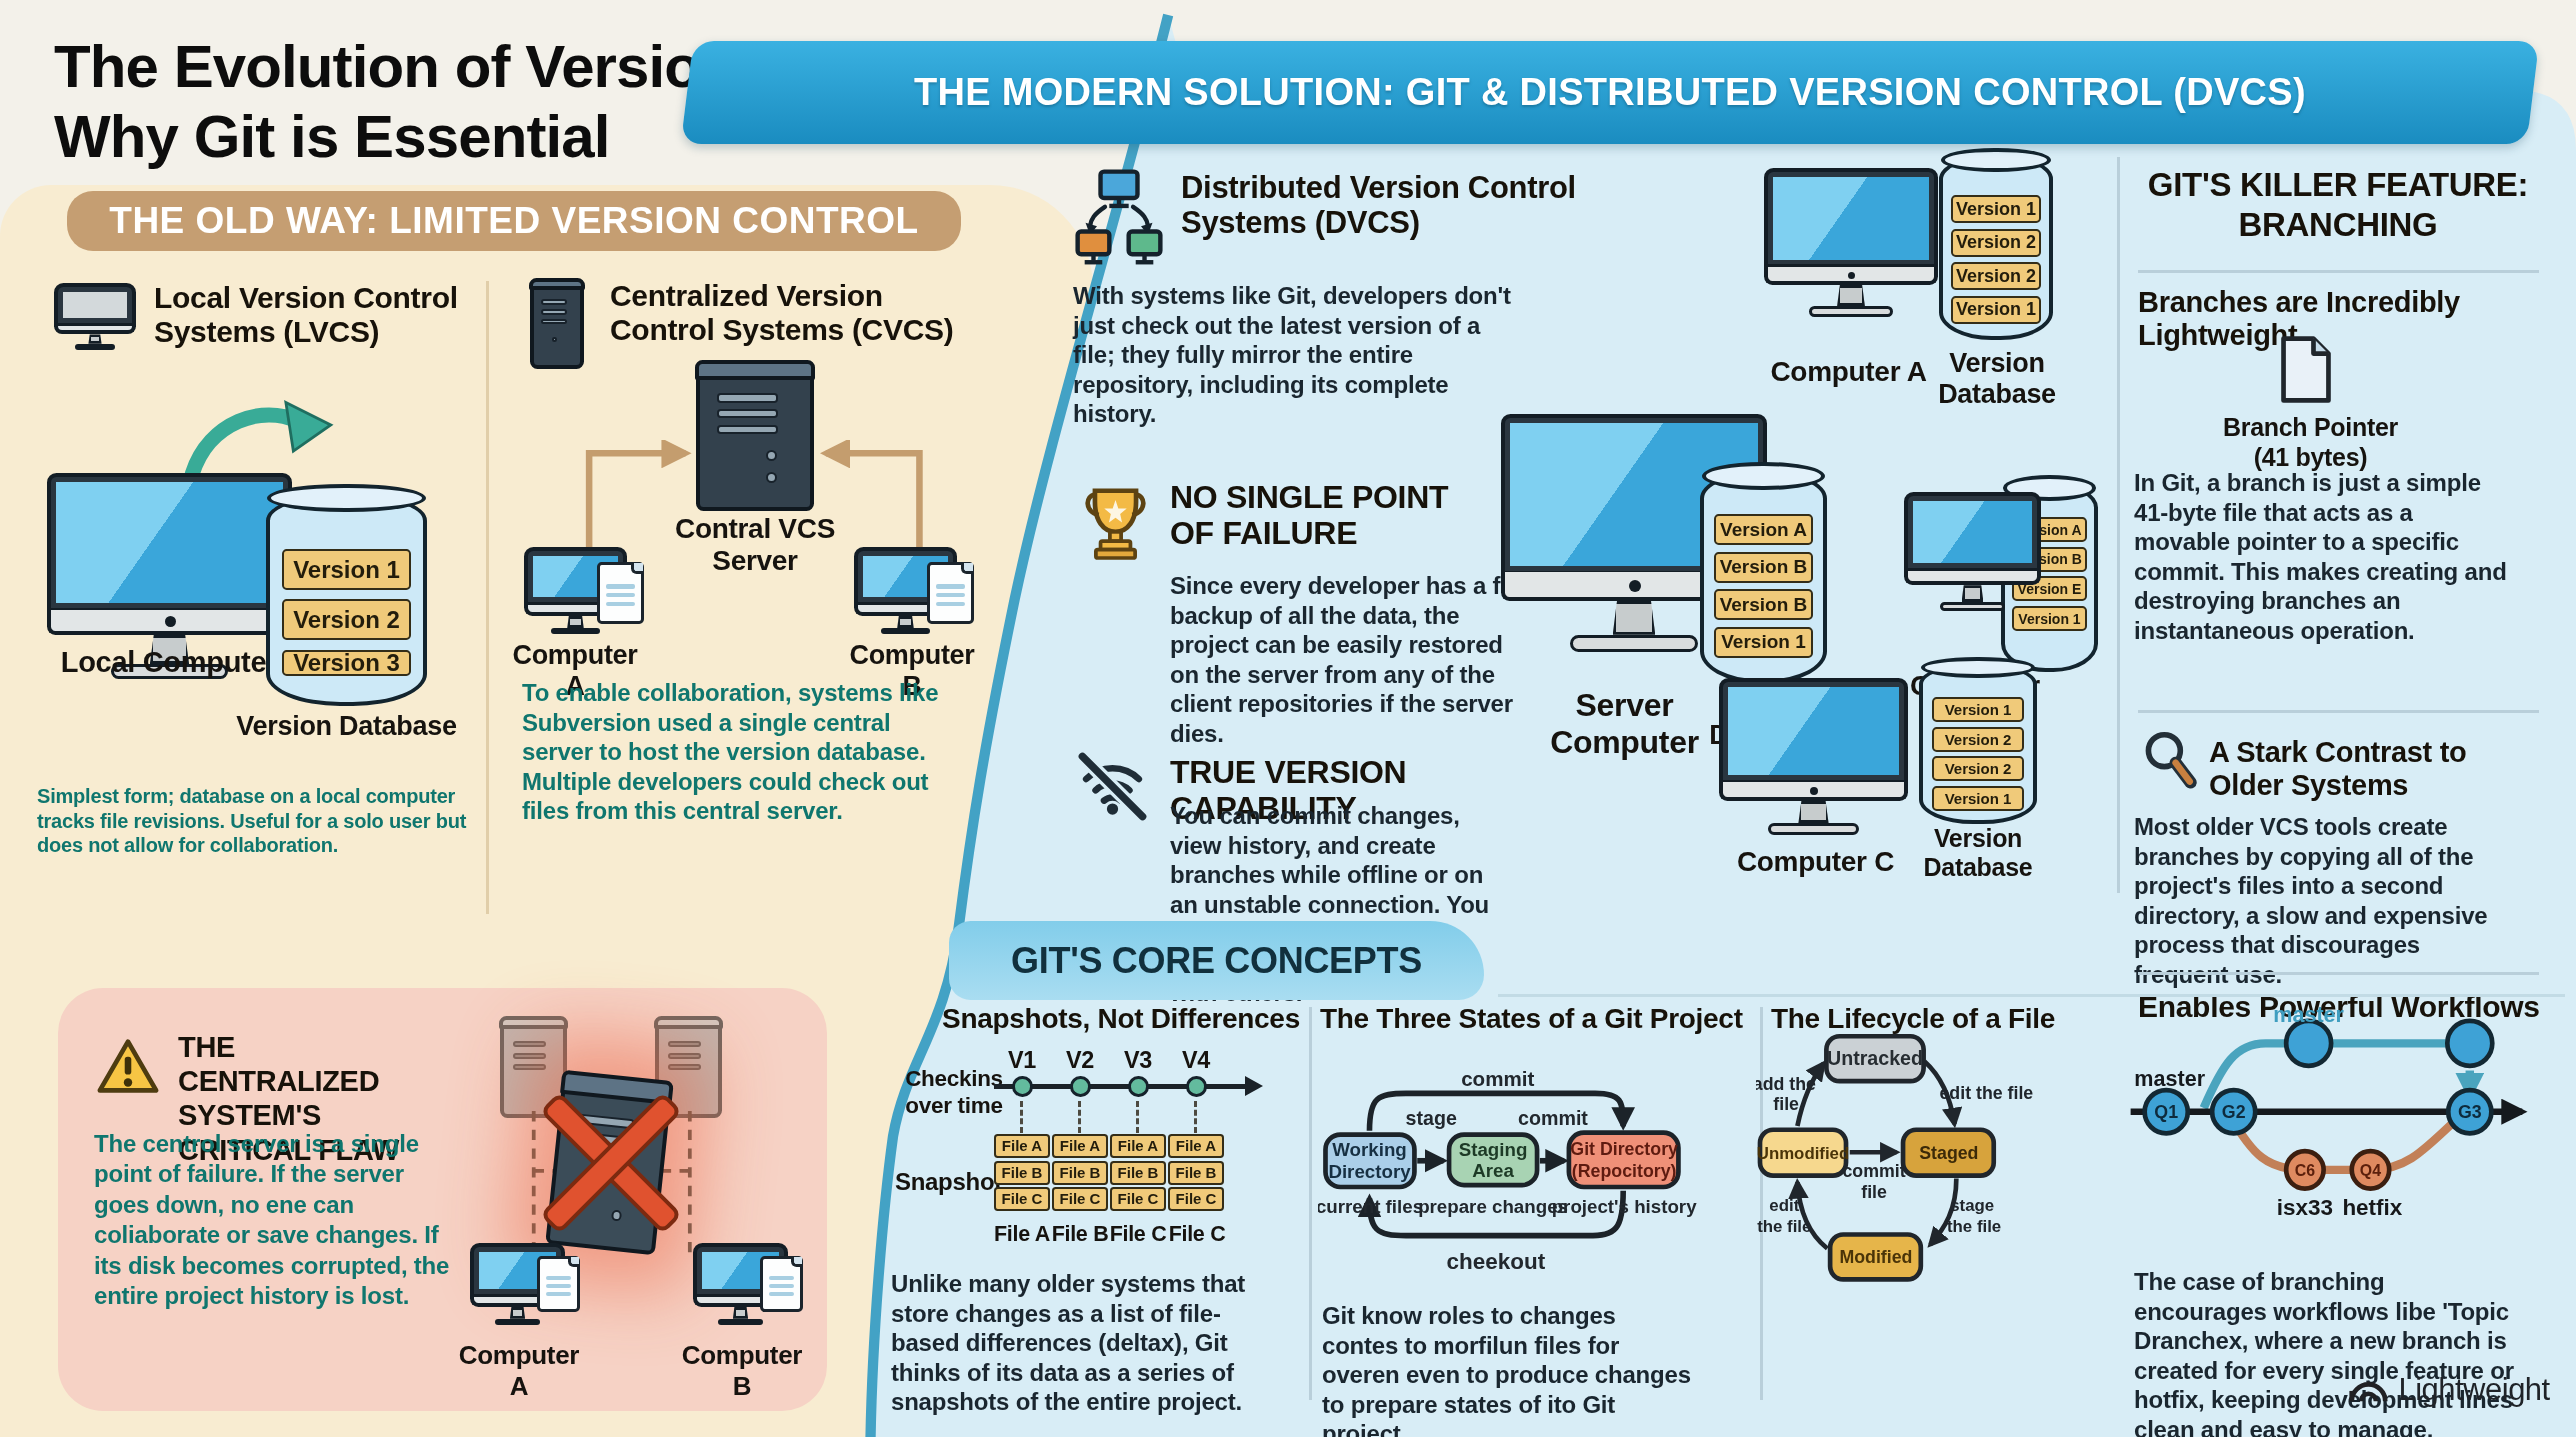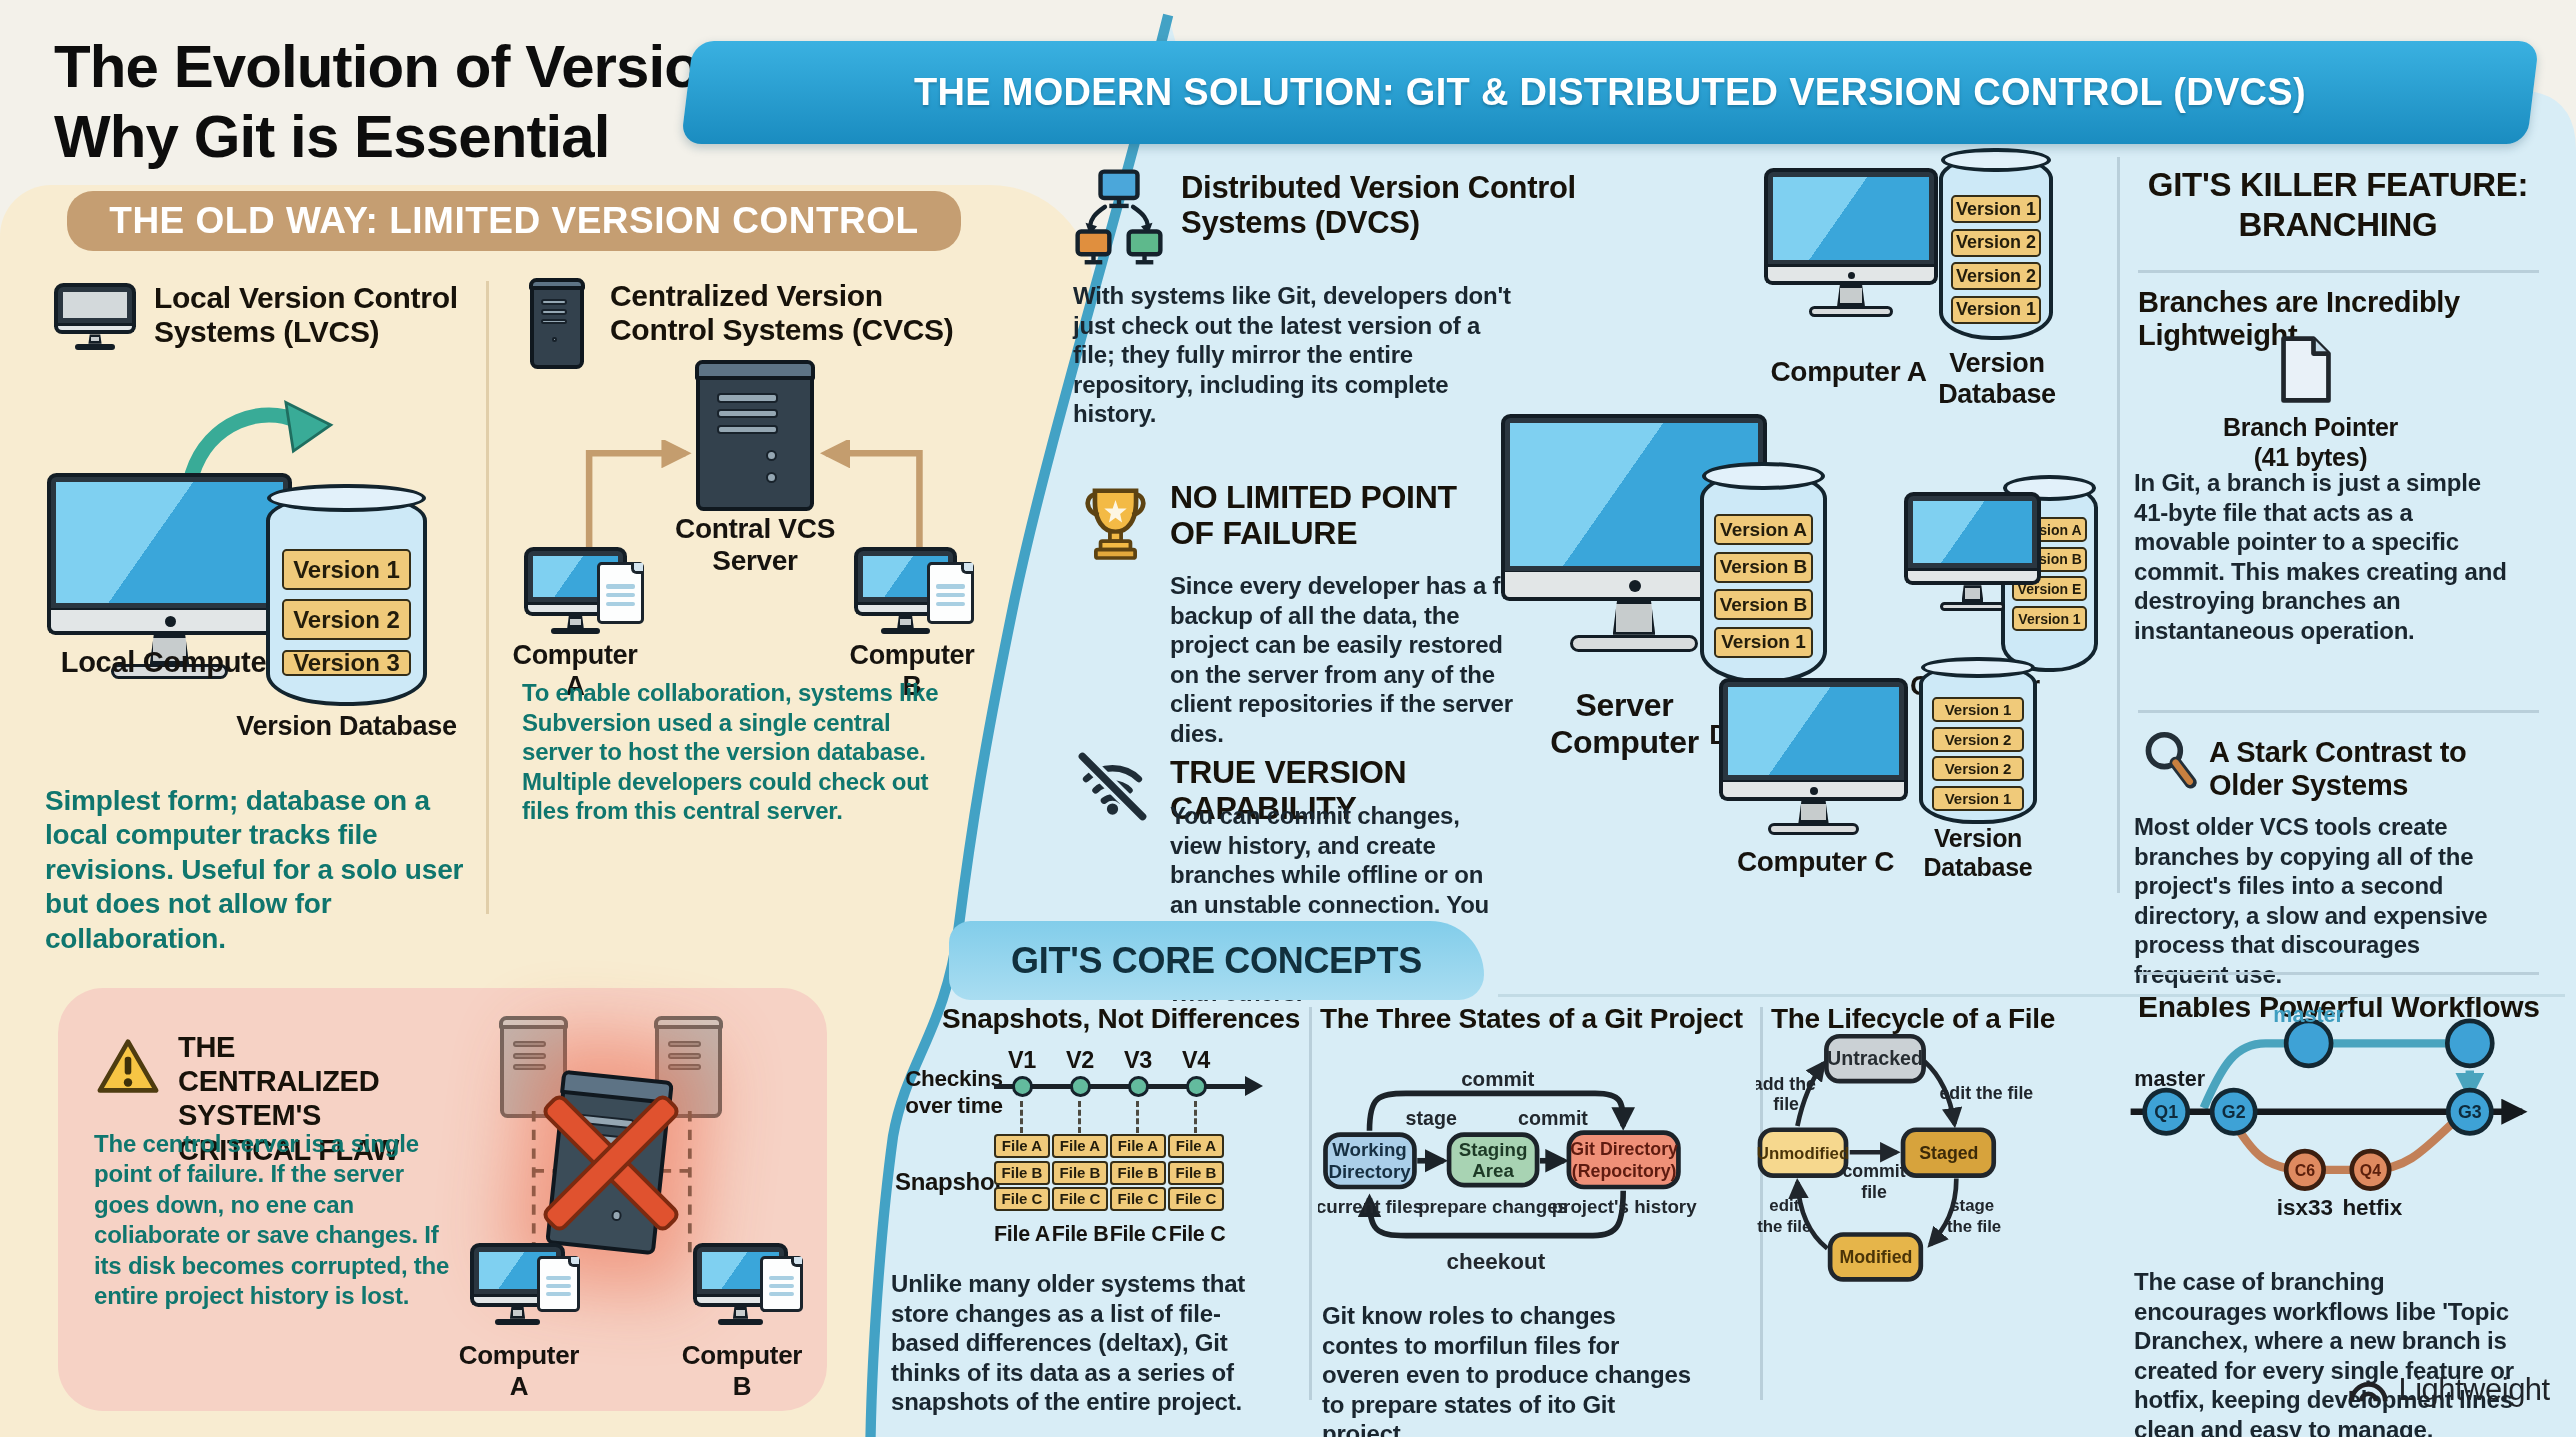--- a/index.html
+++ b/index.html
@@ -137,21 +137,21 @@
     <div class="cyl" style="left:266px;top:493px;width:161px;height:213px;">
       <div class="top"></div>
       <div class="tags" style="top:52px;gap:9.4px;">
         <div class="vtag" style="height:41px;font-size:24px;">Version 1</div>
         <div class="vtag" style="height:41px;font-size:24px;">Version 2</div>
         <div class="vtag" style="height:26px;font-size:24px;">Version 3</div>
       </div>
     </div>
     <div class="ab lbl" style="left:234px;top:711px;width:225px;font-size:27px;">Version Database</div>
 
-    <div class="ab p p-left" style="left:45px;top:784px;width:440px;font-size:28px;">Simplest form; database on a local computer tracks file revisions. Useful for a solo user but does not allow for collaboration.</div>
+    <div class="ab p p-left" style="left:37px;top:784px;width:440px;font-size:20px;">Simplest form; database on a local computer tracks file revisions. Useful for a solo user but does not allow for collaboration.</div>
 
     <div class="ab vr-tan" style="left:486px;top:281px;height:633px;"></div>
 
     <div class="tower" style="left:530px;top:279px;width:54px;height:90px;">
       <div class="cap"></div>
       <div class="tw-s" style="top:20%;"></div>
       <div class="tw-s" style="top:32%;"></div>
       <div class="tw-s" style="top:44%;"></div>
       <div class="tw-d" style="left:40%;top:66%;"></div>
     </div>
@@ -309,21 +309,21 @@
 
     <svg class="ab" style="left:1080px;top:483px;width:71px;height:79px;" viewBox="0 0 76 84">
       <path d="M16,8 h44 v12 c0,20 -9,32 -22,32 c-13,0 -22,-12 -22,-32 z" fill="#f3ba45" stroke="#5d4312" stroke-width="5"></path>
       <path d="M16,12 c-10,1 -12,18 4,22" fill="none" stroke="#5d4312" stroke-width="5"></path>
       <path d="M60,12 c10,1 12,18 -4,22" fill="none" stroke="#5d4312" stroke-width="5"></path>
       <polygon points="38,18 41,27 50,27 43,33 45,42 38,37 31,42 33,33 26,27 35,27" fill="#fdf6e3"></polygon>
       <rect x="32" y="52" width="12" height="10" fill="#f3ba45" stroke="#5d4312" stroke-width="4"></rect>
       <rect x="22" y="62" width="32" height="9" rx="2" fill="#f3ba45" stroke="#5d4312" stroke-width="4"></rect>
       <rect x="17" y="71" width="42" height="9" rx="2" fill="#e3a93c" stroke="#5d4312" stroke-width="4"></rect>
     </svg>
-    <div class="ab hd" style="left:1170px;top:479px;width:328px;font-size:32px;">NO LIMITED POINT OF FAILURE</div>
+    <div class="ab hd" style="left:1170px;top:479px;width:328px;font-size:32px;">NO SINGLE POINT OF FAILURE</div>
     <div class="ab p p-blue" style="left:1170px;top:571px;width:365px;font-size:24px;">Since every developer has a full backup of all the data, the project can be easily restored on the server from any of the client repositories if the server dies.</div>
 
     <svg class="ab" style="left:1073px;top:747px;width:79px;height:79px;" viewBox="0 0 84 84">
       <g stroke="#1f2d37" stroke-width="7" fill="none" stroke-linecap="round">
         <path d="M14,34 a40,40 0 0 1 56,0"></path>
         <path d="M24,46 a26,26 0 0 1 36,0"></path>
         <path d="M33,57 a14,14 0 0 1 18,0"></path>
       </g>
       <circle cx="42" cy="66" r="6" fill="#1f2d37"></circle>
       <line x1="10" y1="10" x2="74" y2="74" stroke="#d8edf6" stroke-width="15"></line>

